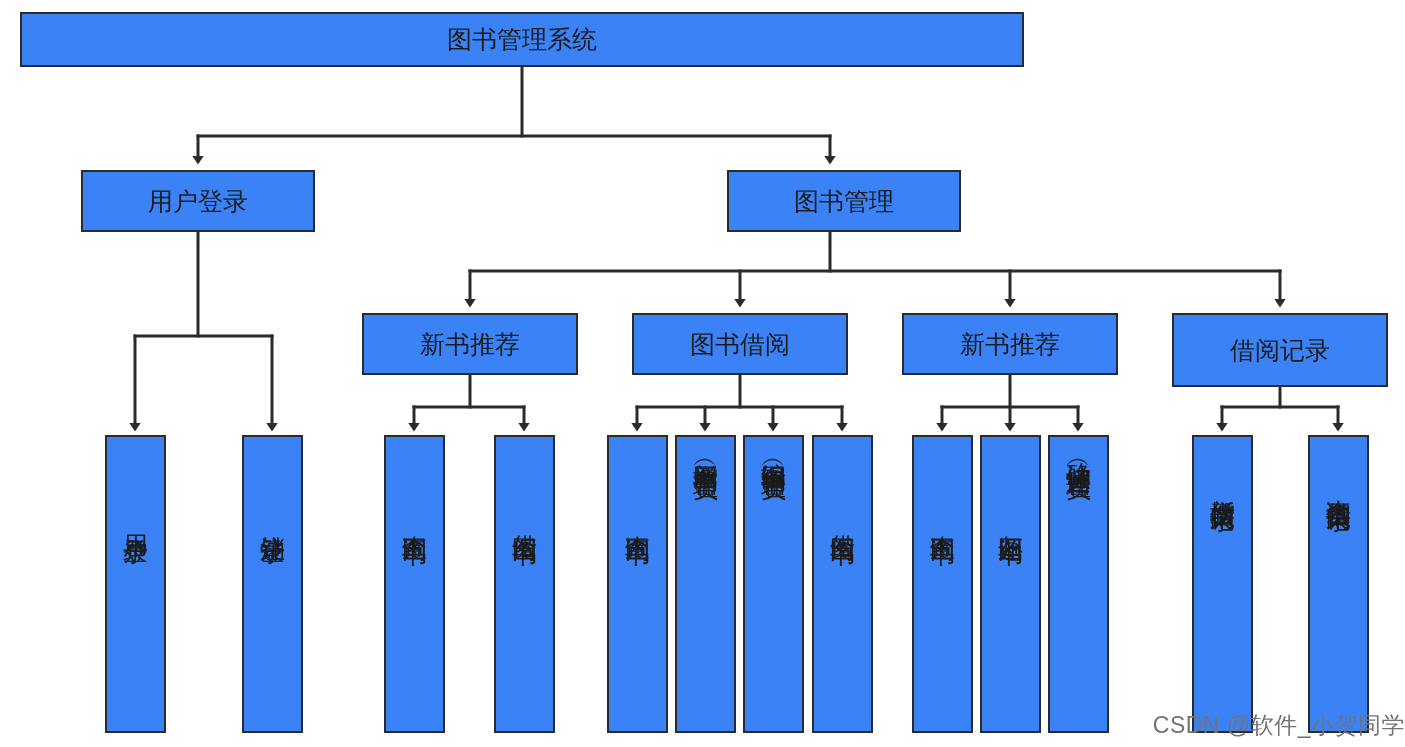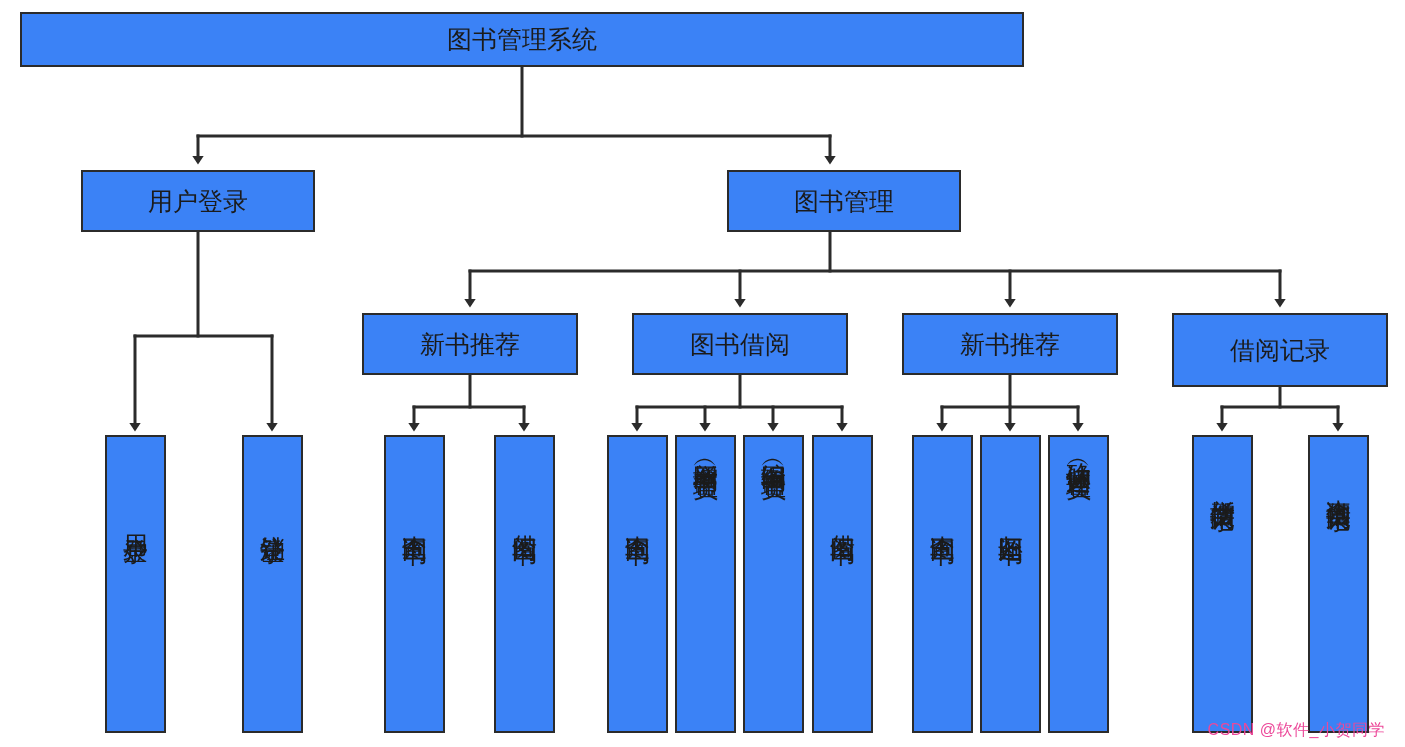--- a/index.html
+++ b/index.html
@@ -52,24 +52,24 @@
     text-orientation: upright;
     font-size: 25px;
     letter-spacing: 2px;
     white-space: nowrap;
   }
   .node.vertical.mid .node-label {
     justify-content: center;
   }
   #watermark {
     position: absolute;
-    right: 20px;
+    right: 0;
     bottom: 6px;
-    font-size: 16px;
-    color: #ec4899;
+    font-size: 23px;
+    color: #737373;
     letter-spacing: 0.5px;
     z-index: 3;
     white-space: nowrap;
   }
 </style>
 </head>
 <body>
 
 <div id="canvas">
 

